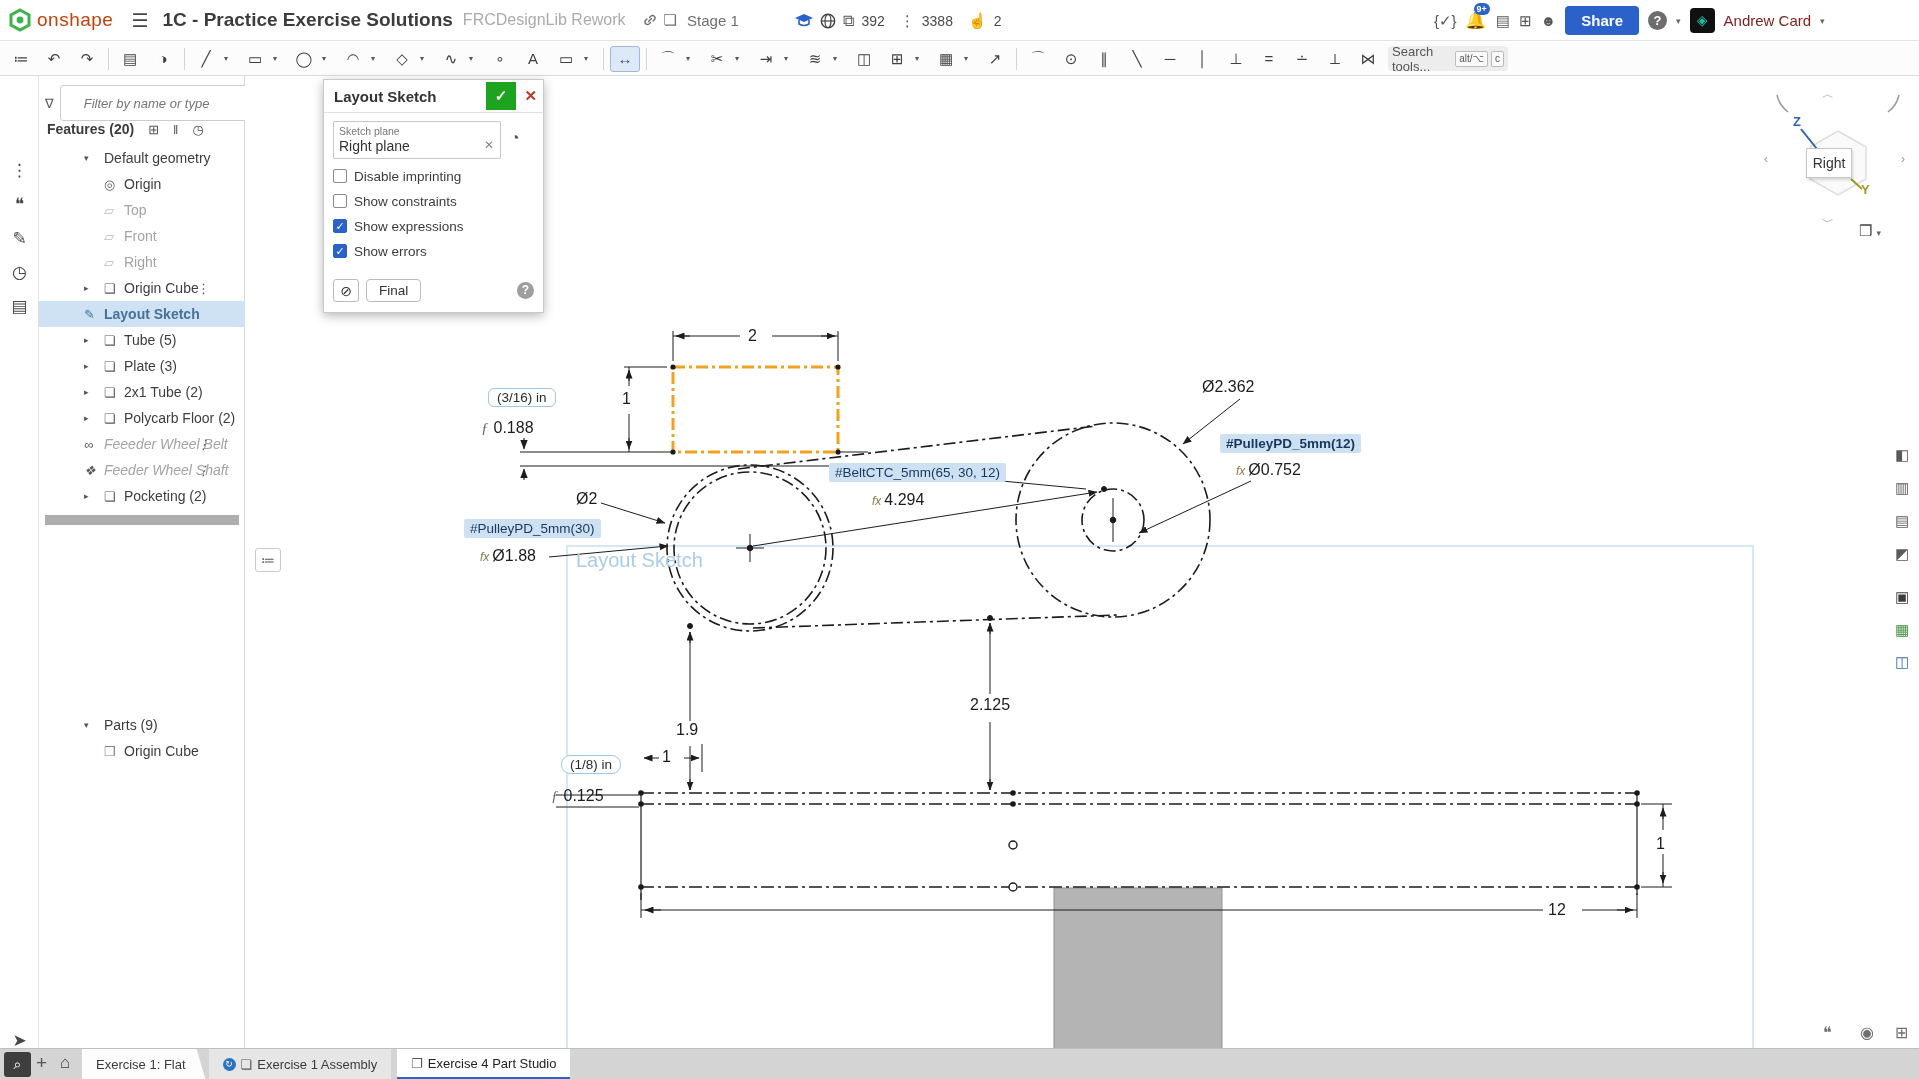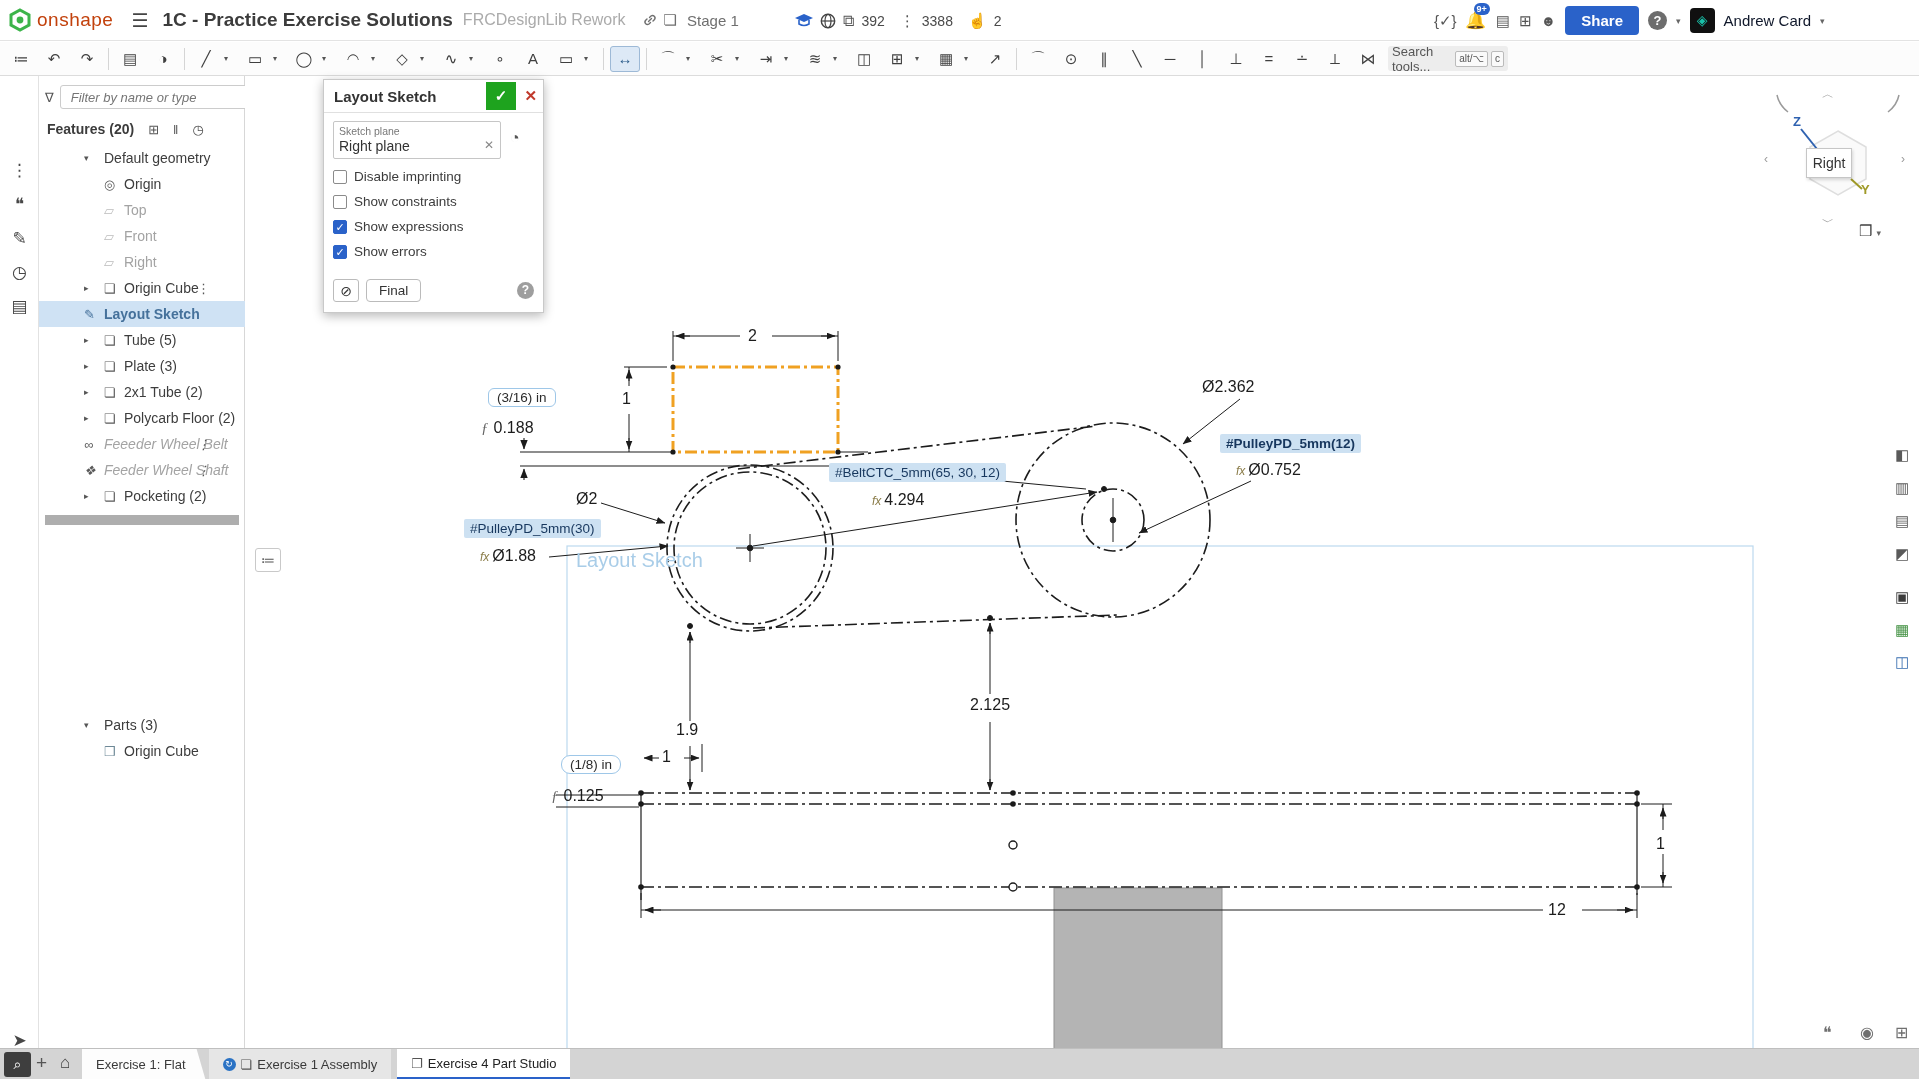--- a/index.html
+++ b/index.html
@@ -23,21 +23,21 @@
   .tr-ico { color:#555; font-size:15px; position:relative; }
   .badge { position:absolute; top:-7px; left:8px; background:#2a62c9; color:#fff; font-size:9px;
     font-weight:700; border-radius:7px; padding:1px 3px; }
   .share-btn { background:#2a62c9; color:#fff; font-size:15px; font-weight:600; border:none;
     border-radius:4px; padding:6px 16px; cursor:pointer; }
   .help-circle { width:19px; height:19px; border-radius:50%; background:#6d6d6d; color:#fff;
     font-size:13px; font-weight:700; text-align:center; line-height:19px; }
   .caret { font-size:9px; color:#666; }
   .avatar { width:25px; height:25px; background:#101010; border-radius:4px; color:#19c1a9;
     font-size:14px; text-align:center; line-height:25px; }
-  .user-name { font-size:15px; color:#0f172a; }
+  .user-name { font-size:15px; color:#7f1d1d; }
 
   
   #toolbar { position:absolute; left:0; top:42px; width:1919px; height:34px; background:#fcfcfc;
     border-bottom:1px solid #dcdcdc; display:flex; align-items:center; padding-left:6px; }
   .tool { width:30px; height:26px; display:inline-flex; align-items:center; justify-content:center;
     font-size:15px; color:#3f3f3f; margin-right:3px; border-radius:3px; cursor:pointer; }
   .tool.active { background:#dde9f6; border:1px solid #9db9d6; color:#2b5c8a; }
   .tool-caret { width:13px; font-size:8px; color:#555; margin-right:3px; cursor:pointer; }
   .tool-div { width:1px; height:22px; background:#d5d5d5; margin:0 6px 0 3px; }
   #searchtools { position:absolute; left:1388px; top:46px; width:120px; height:25px; background:#ededed;
@@ -49,22 +49,22 @@
   
   #leftstrip { position:absolute; left:0; top:76px; width:39px; height:972px; background:#fff;
     border-right:1px solid #e2e2e2; }
   .strip-ico { position:absolute; left:0; width:39px; text-align:center; font-size:17px; color:#474747; cursor:pointer; }
 
   
   #leftpanel { position:absolute; left:39px; top:76px; width:206px; height:972px; background:#fff;
     border-right:1px solid #d7d7d7; }
   #filter-row { position:absolute; left:0; top:9px; width:206px; display:flex; align-items:center; padding:0 6px; gap:6px; }
   #filter-row .funnel { color:#555; font-size:13px; }
-  #filter-input { flex:1; height:24px; border:1px solid #ccc; border-radius:3px; font-size:13px;
-    font-style:italic; color:#6d28d9; padding:0 10px; font-family:"Liberation Sans",sans-serif; }
+  #filter-input { flex:1; height:36px; border:1px solid #ccc; border-radius:3px; font-size:13px;
+    font-style:italic; color:#6d28d9; padding:0 23px; font-family:"Liberation Sans",sans-serif; }
   #features-hdr { position:absolute; left:8px; top:45px; width:192px; display:flex; align-items:center; }
   #features-hdr .fh-label { font-size:14px; font-weight:700; color:#3c3c3c; flex:0 0 auto; }
   #features-hdr .fh-ico { margin-left:14px; color:#555; font-size:13px; cursor:pointer; }
   #tree { position:absolute; left:0; top:69px; width:206px; }
   .trow { height:26px; display:flex; align-items:center; font-size:14px; color:#3d3d3d;
     padding-left:45px; position:relative; cursor:pointer; }
   .trow .chev { width:20px; font-size:9px; color:#555; flex:0 0 20px; }
   .trow .spc { flex:0 0 20px; }
   .trow .ticon { width:20px; flex:0 0 20px; font-size:13px; color:#5a5a5a; }
   .trow .tlabel { white-space:nowrap; }
@@ -86,21 +86,21 @@
   #dlg-ok { position:absolute; right:27px; top:2px; width:30px; height:28px; background:#1ea31e;
     color:#fff; font-size:15px; font-weight:700; text-align:center; line-height:28px; cursor:pointer; }
   #dlg-x { position:absolute; right:6px; top:7px; color:#c0392b; font-size:15px; font-weight:700; cursor:pointer; }
   #dlg-body { padding:8px 9px 10px; }
   #plane-row { display:flex; align-items:flex-start; gap:9px; }
   #plane-box { width:168px; border:1px solid #c6c6c6; border-radius:2px; padding:3px 5px 4px; position:relative; }
   #plane-box .pb-label { font-size:10.5px; color:#777; }
   #plane-box .pb-value { font-size:14px; color:#333; margin-top:1px; }
   #plane-box .pb-clear { position:absolute; right:6px; top:16px; color:#888; font-size:12px; cursor:pointer; }
   .clock-ico { color:#555; font-size:16px; margin-top:8px; cursor:pointer; }
-  .chk-row { display:flex; align-items:flex-end; gap:7px; margin-top:10px; cursor:pointer; }
+  .chk-row { display:flex; align-items:flex-start; gap:7px; margin-top:10px; cursor:pointer; }
   .chk-box { width:14px; height:14px; border:1.5px solid #8b8b8b; border-radius:2px; background:#fff; }
   .chk-box.on { background:#2a62c9; border-color:#2a62c9; color:#fff; font-size:11px; line-height:13px; text-align:center; }
   .chk-label { font-size:13.5px; color:#3c3c3c; }
   #dlg-foot { display:flex; align-items:center; padding:10px 9px 10px; gap:7px; }
   #sketch-view-btn { width:26px; height:23px; border:1px solid #bbb; border-radius:3px; text-align:center;
     line-height:22px; font-size:14px; color:#333; cursor:pointer; }
   #final-btn { height:23px; border:1px solid #bbb; border-radius:4px; background:#fff; padding:0 12px;
     font-size:13.5px; color:#333; cursor:pointer; }
   #dlg-help { margin-left:auto; width:17px; height:17px; border-radius:50%; background:#9e9e9e; color:#fff;
     font-size:12px; font-weight:700; text-align:center; line-height:17px; }
@@ -354,21 +354,21 @@
         <div class="trow ">
           <span class="chev">▸</span>
           <span class="ticon">❏</span>
           <span class="tlabel">Pocketing (2)</span>
         </div>
       </div>
     <div id="panel-scroll"></div>
     <div id="parts-block">
       <div class="trow">
         <span class="chev">▾</span>
-        <span class="tlabel">Parts (3)</span>
+        <span class="tlabel">Parts (9)</span>
       </div>
       <div class="trow">
         <span class="spc"></span>
         <span class="ticon" style="color:#6d8896;">❒</span>
         <span class="tlabel">Origin Cube</span>
       </div>
     </div>
   </div>
 
   <div id="dialog">

